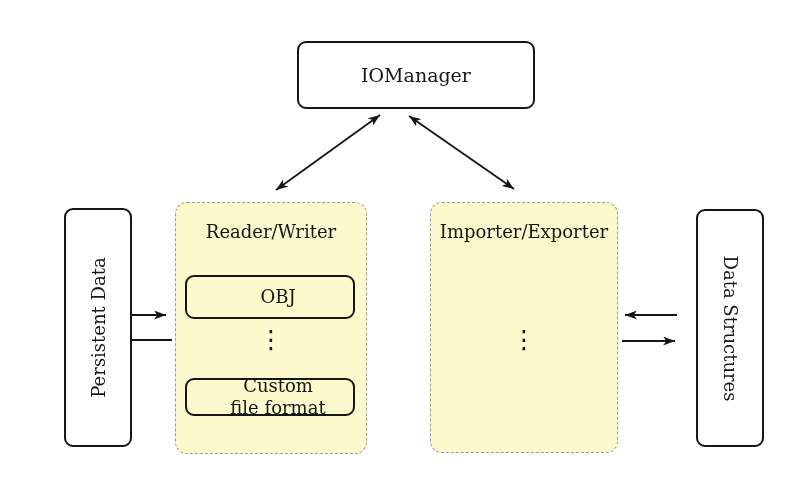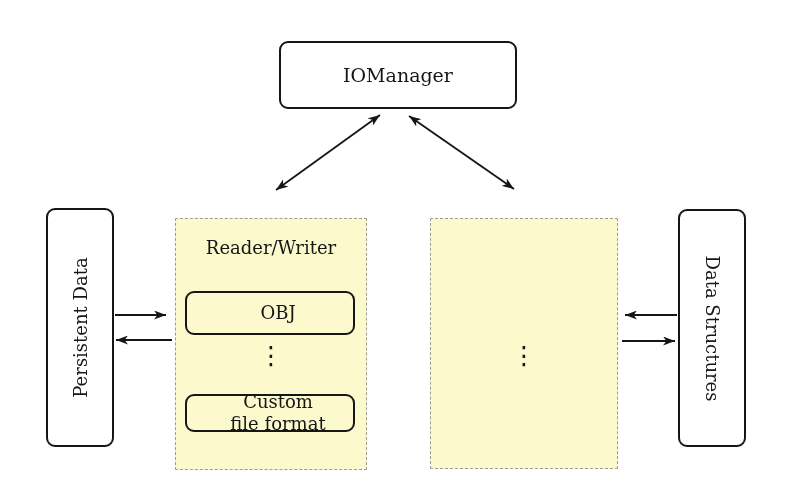--- a/index.html
+++ b/index.html
@@ -18,35 +18,34 @@
     font-family:"DejaVu Serif","Liberation Serif",serif;
     color:var(--text);
   }
   .arrows{position:absolute;left:0;top:0;width:800px;height:489px;pointer-events:none;}
 
   .node{
     position:absolute;box-sizing:border-box;
     background:var(--node-fill);
     border:2px solid var(--node-border);
     border-radius:9px;
-    display:flex;align-items:center;justify-content:center;
+    display:flex;align-items:center;justify-content:center;margin-left:18px;
   }
   .node-iomanager{left:279px;top:41px;width:238px;height:68px;font-size:19px;}
   .node-side-left{left:46px;top:208px;width:68px;height:239px;}
   .node-side-right{left:678px;top:209px;width:68px;height:238px;}
   .vlabel{white-space:nowrap;font-size:18px;display:block;}
   .vlabel.ccw{transform:rotate(-90deg);}
   .vlabel.cw{transform:rotate(90deg);}
 
   .group{
     position:absolute;box-sizing:border-box;
     background:var(--group-fill);
     border:1.6px dashed var(--group-border);
-    border-radius:1px;
-    margin-top:16px;
+    border-radius:12px;
   }
   .group-rw{left:175px;top:202px;width:192px;height:252px;}
   .group-ie{left:430px;top:202px;width:188px;height:251px;}
   .gtitle{
     position:absolute;left:0;top:18px;width:100%;
     text-align:center;font-size:18px;
   }
   .inner{
     position:absolute;box-sizing:border-box;
     background:var(--group-fill);
@@ -103,16 +102,17 @@
       <span>OBJ</span>
     </div>
     <div class="dots">⋮</div>
     <div class="inner inner-bottom">
       <span>Custom</span>
       <span>file format</span>
     </div>
   </div>
 
   <div class="group group-ie">
+    <div class="gtitle">Importer/Exporter</div>
     <div class="dots">⋮</div>
   </div>
 
 </div>
 
 </body></html>

